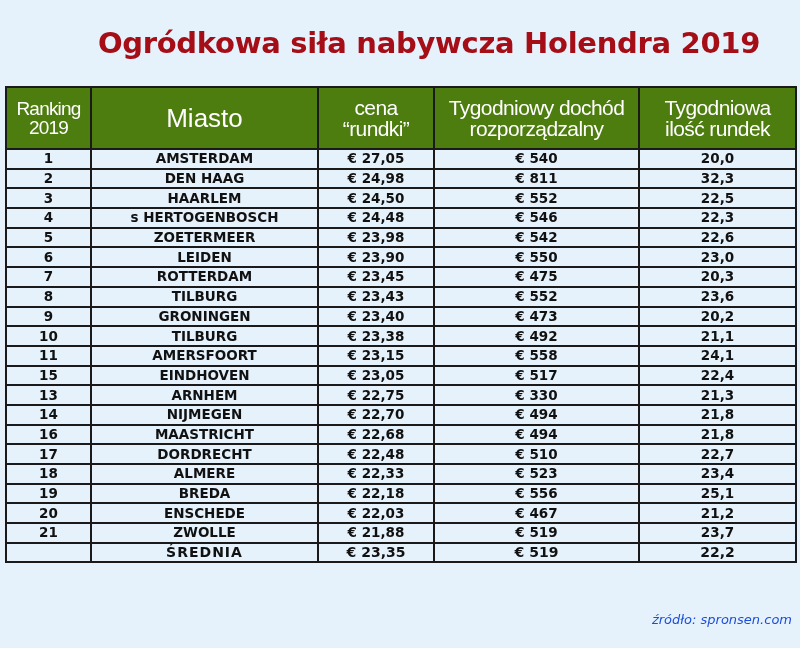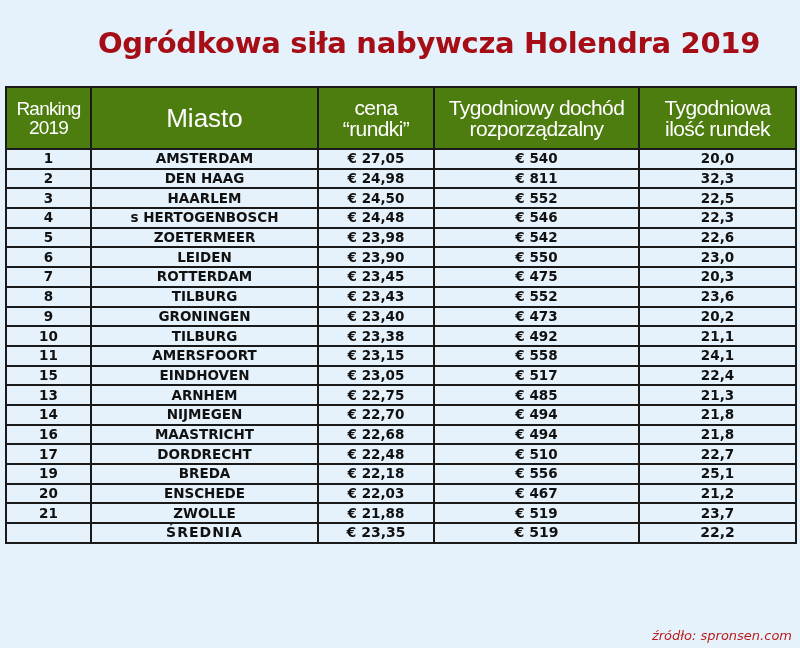--- a/index.html
+++ b/index.html
@@ -54,25 +54,25 @@
       font-size: 13.5px;
       color: #111;
       text-align: center;
       background: #e6f2fb;
       line-height: 17px;
     }
     td.city { text-align: left; padding-left: 12px; }
     tr.avg td { font-size: 14px; }
     tr.avg td.city { letter-spacing: 1px; border-radius: 7px; }
     .source {
-      position: absolute; right: 8px; top: 628px;
+      position: absolute; right: 8px; top: 612px;
       font-family: "DejaVu Sans", sans-serif;
       font-style: italic;
       font-size: 13px;
-      color: #b91c1c;
+      color: #1d4ed8;
     }
   </style>
 </head>
 <body>
 
 <div class="title">Ogródkowa siła nabywcza Holendra 2019</div>
 
 <table class="data">
   <colgroup>
     <col class="c0">
@@ -184,21 +184,21 @@
         <td>15</td>
         <td class="city">EINDHOVEN</td>
         <td>€ 23,05</td>
         <td>€ 517</td>
         <td>22,4</td>
       </tr>
       <tr>
         <td>13</td>
         <td class="city">ARNHEM</td>
         <td>€ 22,75</td>
-        <td>€ 485</td>
+        <td>€ 330</td>
         <td>21,3</td>
       </tr>
       <tr>
         <td>14</td>
         <td class="city">NIJMEGEN</td>
         <td>€ 22,70</td>
         <td>€ 494</td>
         <td>21,8</td>
       </tr>
       <tr>
@@ -207,20 +207,27 @@
         <td>€ 22,68</td>
         <td>€ 494</td>
         <td>21,8</td>
       </tr>
       <tr>
         <td>17</td>
         <td class="city">DORDRECHT</td>
         <td>€ 22,48</td>
         <td>€ 510</td>
         <td>22,7</td>
+      </tr>
+      <tr>
+        <td>18</td>
+        <td class="city">ALMERE</td>
+        <td>€ 22,33</td>
+        <td>€ 523</td>
+        <td>23,4</td>
       </tr>
       <tr>
         <td>19</td>
         <td class="city">BREDA</td>
         <td>€ 22,18</td>
         <td>€ 556</td>
         <td>25,1</td>
       </tr>
       <tr>
         <td>20</td>

